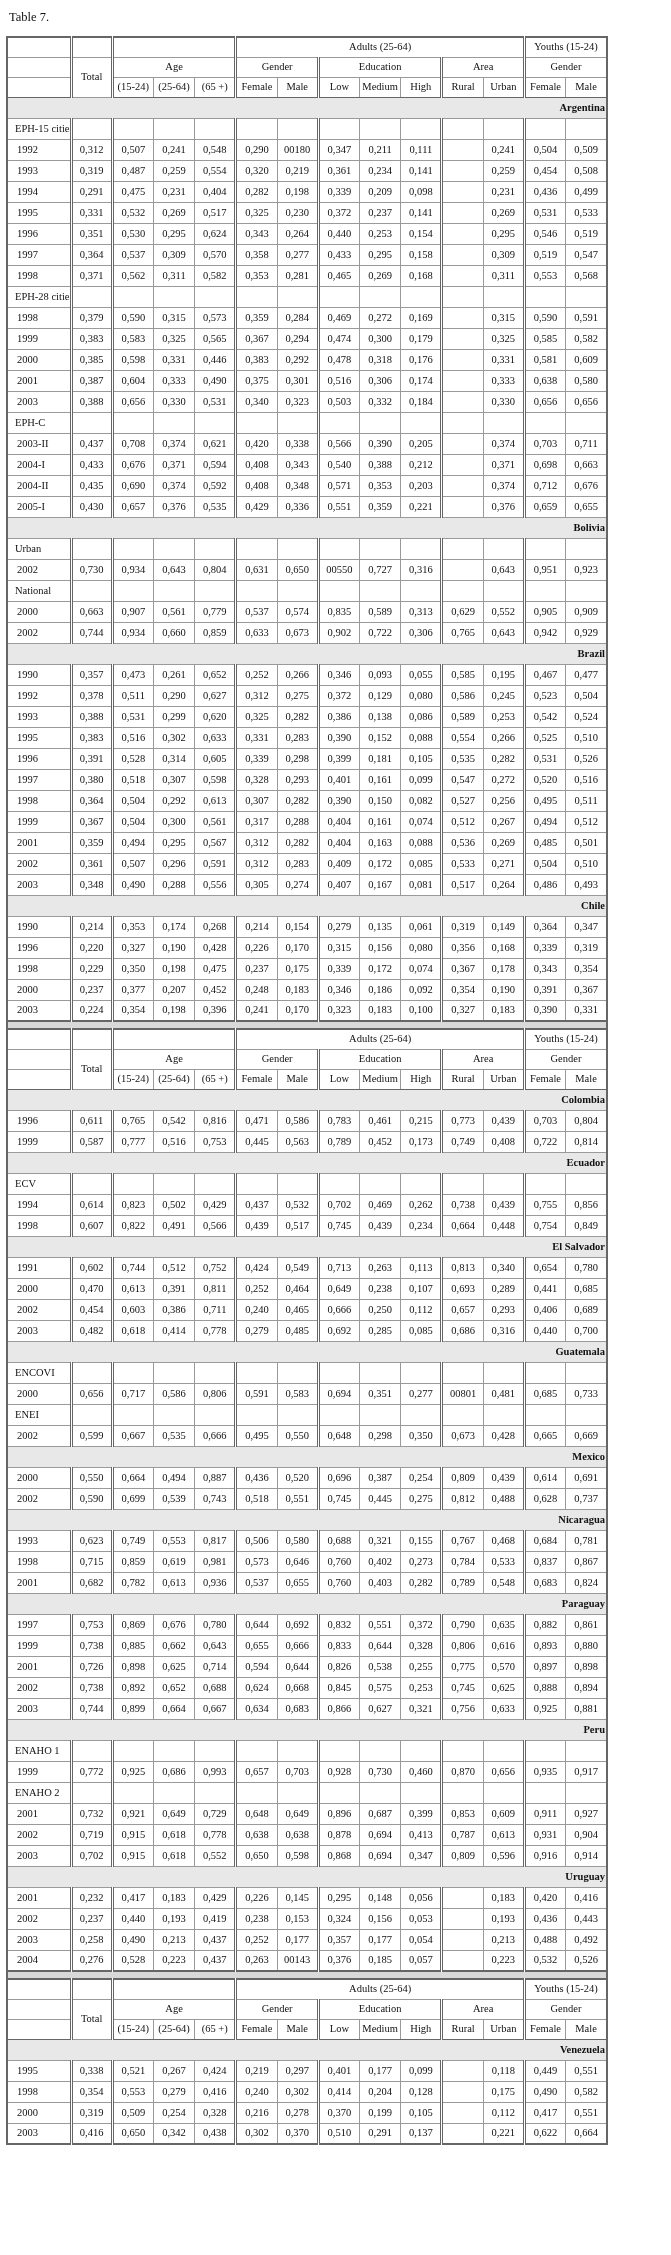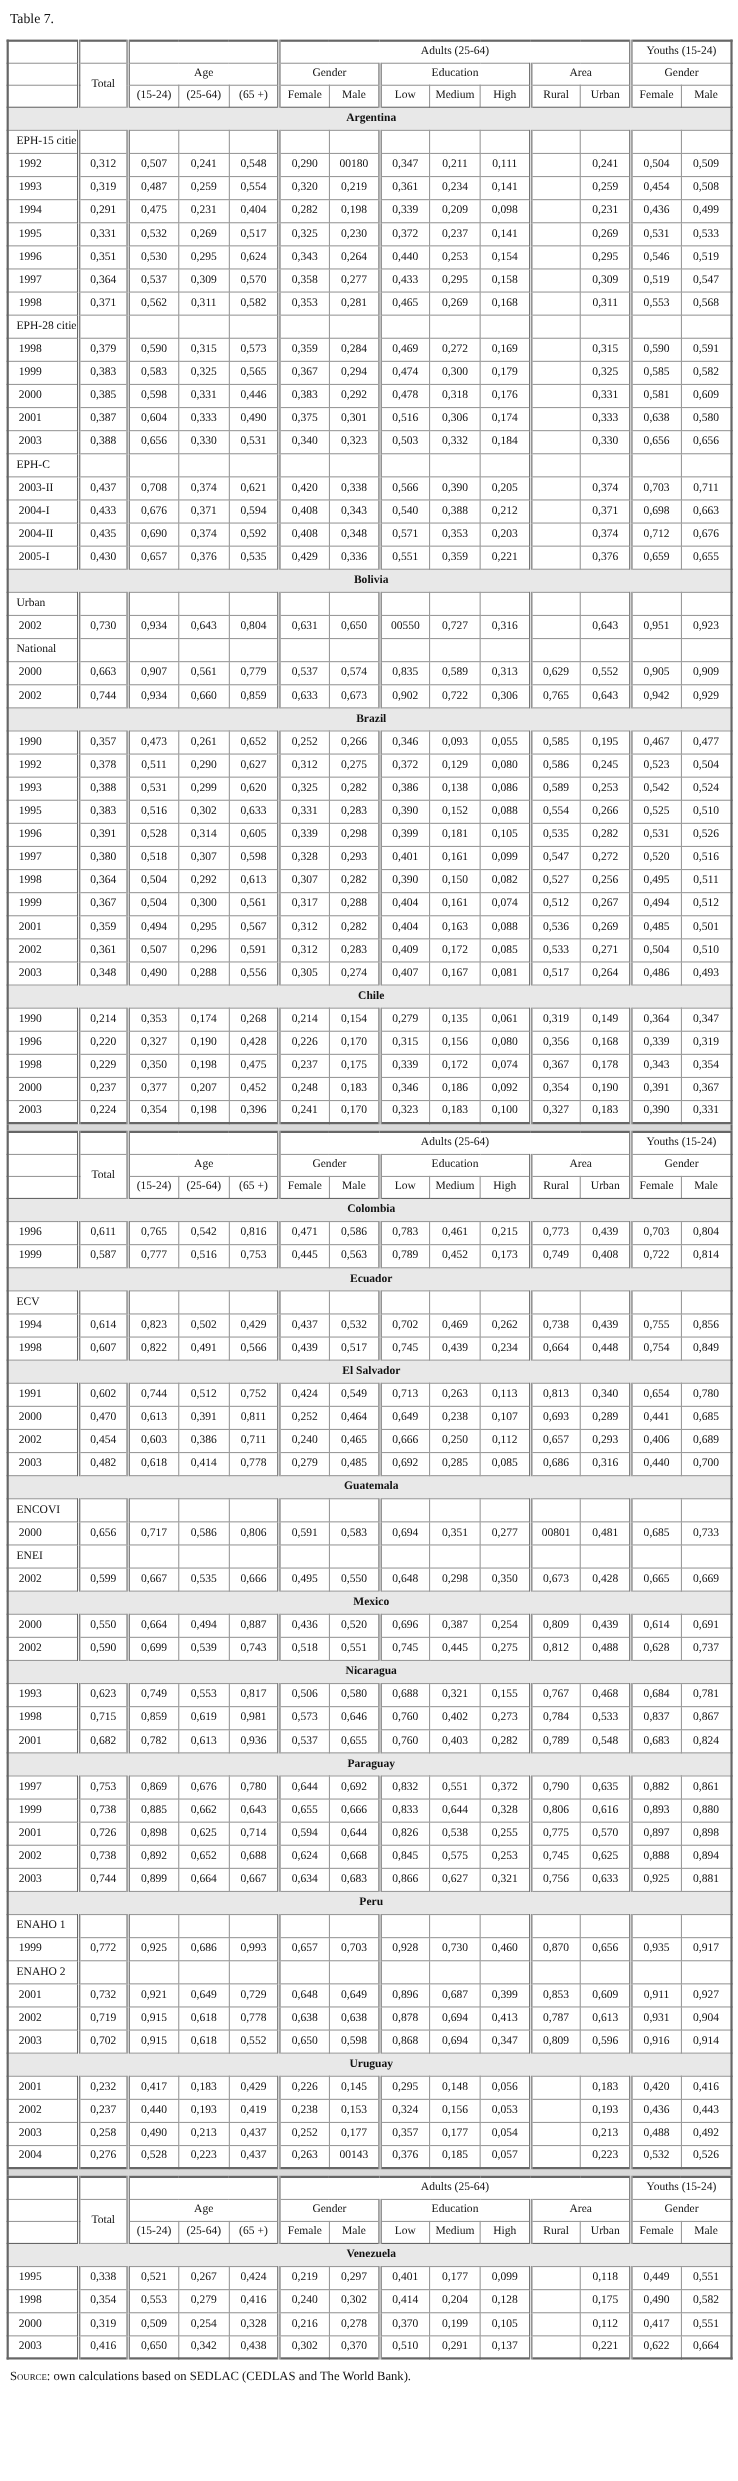--- a/index.html
+++ b/index.html
@@ -8,21 +8,21 @@
     width: 671px;
     font-family: "Liberation Serif", serif;
     color: var(--text-color, #111111);
   }
   .page { padding: 7px 5px 6px 6px; }
   .title-row { display: flex; font-size: 12.5px; margin: 3px 0 11px 3px; }
   .title-label { min-width: 118px; }
   .title-text { flex: 1; }
   table.data-table {
     border-collapse: collapse;
-    width: 660px;
+    width: 602px;
     table-layout: fixed;
     border: 2px solid var(--strong-border-color, #666666);
   }
   col.lblcol { width: 64px; }
   td {
     border: 1px solid var(--border-color, #9a9a9a);
     font-size: 10.5px;
     height: 21px;
     line-height: 12px;
     text-align: center;
@@ -30,21 +30,21 @@
     white-space: nowrap;
     overflow: hidden;
   }
   td.lbl { text-align: left; padding-left: 5px; }
   td.gs { border-left: 3px double var(--strong-border-color, #666666); }
   tr.hrow td { height: 20px; }
   tr.hrow-sub td { border-bottom: 1px solid var(--strong-border-color, #666666); }
   tr.country-row td {
     background: var(--country-band-bg, #e8e8e8);
     font-weight: bold;
-    text-align: center;
+    text-align: right;
     padding-left: 4px;
   }
   tr.survey-row td.lbl { padding-left: 7px; }
   tr.data-row td.lbl { padding-left: 9px; }
   tr.gap-row td {
     height: 8px;
     padding: 0;
     background: var(--panel-gap-bg, #d9d9d9);
     border-top: 2px solid var(--strong-border-color, #666666);
     border-bottom: 2px solid var(--strong-border-color, #666666);
@@ -1447,16 +1447,13 @@
           <td>0,291</td>
           <td>0,137</td>
           <td class="gs"></td>
           <td>0,221</td>
           <td class="gs">0,622</td>
           <td>0,664</td>
         </tr>
       </tbody>
   </table>
 
-  <div class="source">
-    <span class="src-label">Source:</span><span> own calculations based on SEDLAC (CEDLAS and The World Bank).</span>
-  </div>
 </div>
 
 </body></html>

